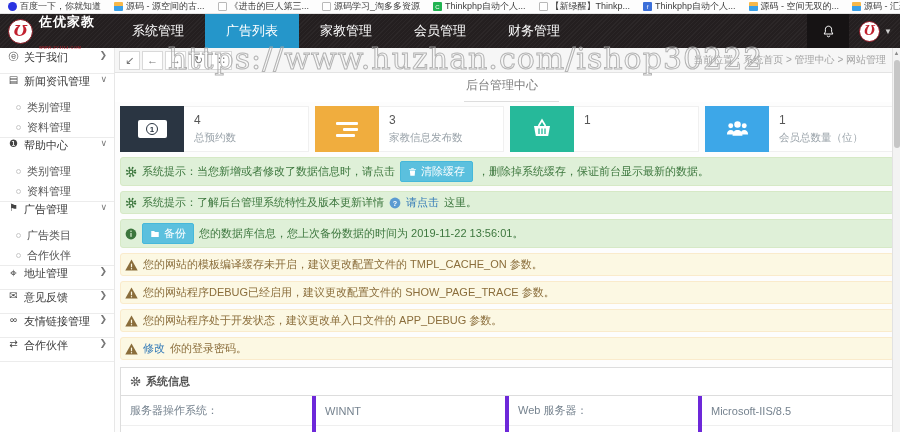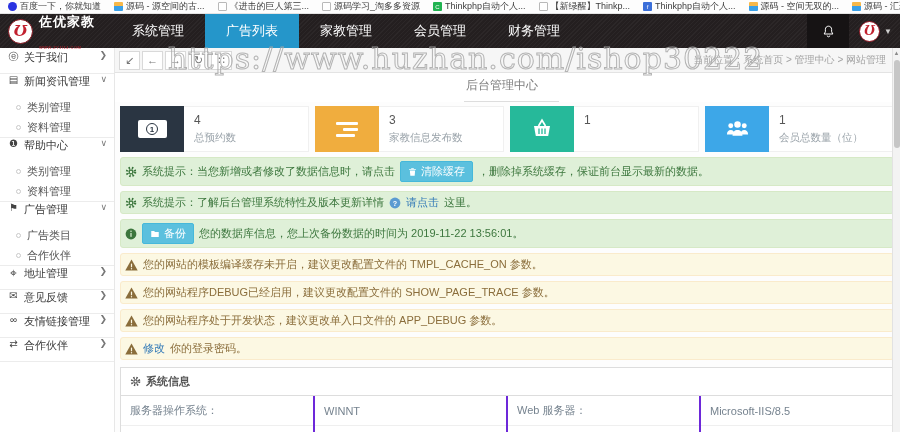--- a/index.html
+++ b/index.html
@@ -101,21 +101,21 @@
   .btn-info { background:#5bc0de; border:1px solid #46b8da; color:#fff; font-size:11px;
     padding:2px 7px; border-radius:2px; display:inline-flex; align-items:center; gap:4px; cursor:pointer; }
   .alink { color:#337ab7; cursor:pointer; }
 
   
   .panel { margin-top:7px; background:#fff; border:1px solid #ddd; }
   .panel-head { padding:6px 9px; font-size:11px; color:#555; font-weight:bold;
     border-bottom:1px solid #ddd; display:flex; align-items:center; gap:5px; }
   .sys-table { width:100%; border-collapse:collapse; table-layout:fixed; }
   .sys-table td { font-size:11px; color:#76838f; padding:7px 9px; border-bottom:1px solid #efefef;
-    border-right:2px solid #6d28d9; width:25%; }
+    border-right:4px solid #6d28d9; width:25%; }
   .sys-table td:last-child { border-right:none; }
 
   
   .watermark { position:absolute; left:168px; top:41px; z-index:60; pointer-events:none;
     font-family:"DejaVu Serif",serif; font-size:30px; letter-spacing:1px; color:transparent;
     -webkit-text-stroke:1px #a8a8a8; opacity:.85; white-space:nowrap; }
 
   
   .scrollbar { position:absolute; right:0; top:48px; width:8px; height:384px; background:#f3f3f3;
     border-left:1px solid #e2e2e2; z-index:70; }

